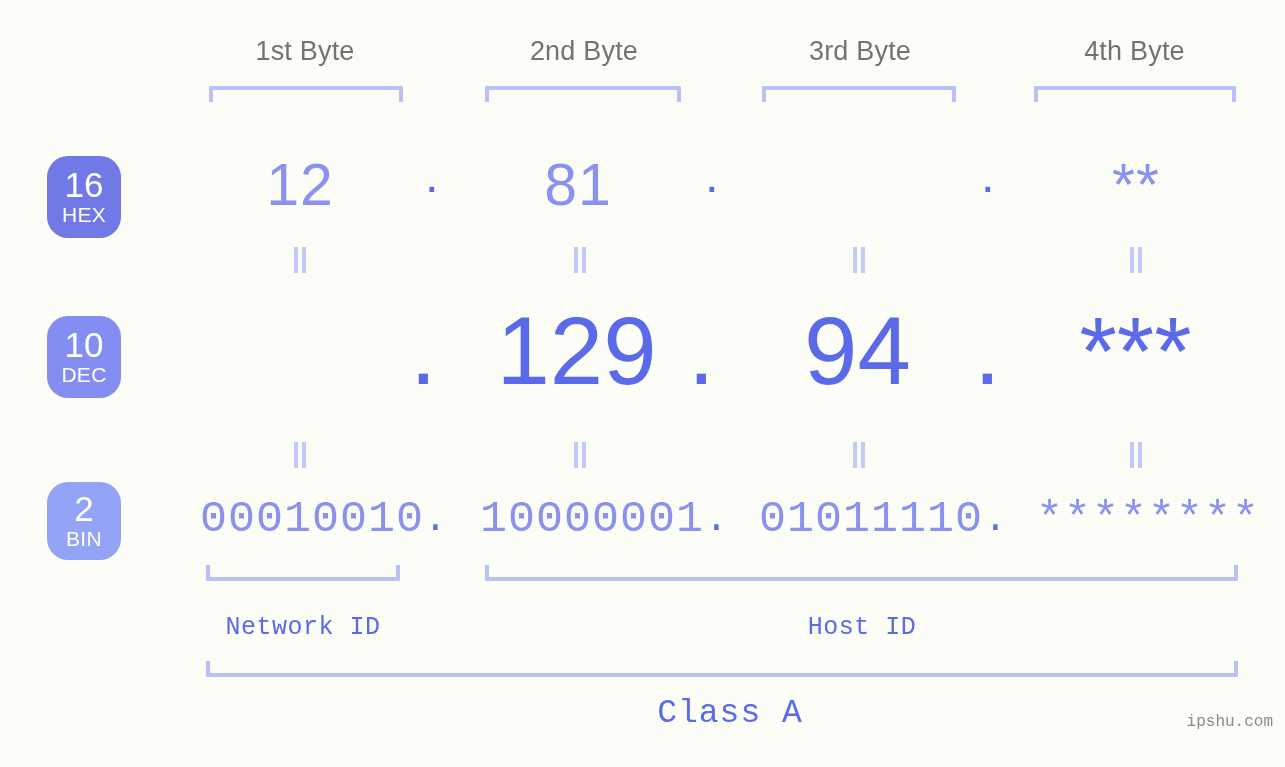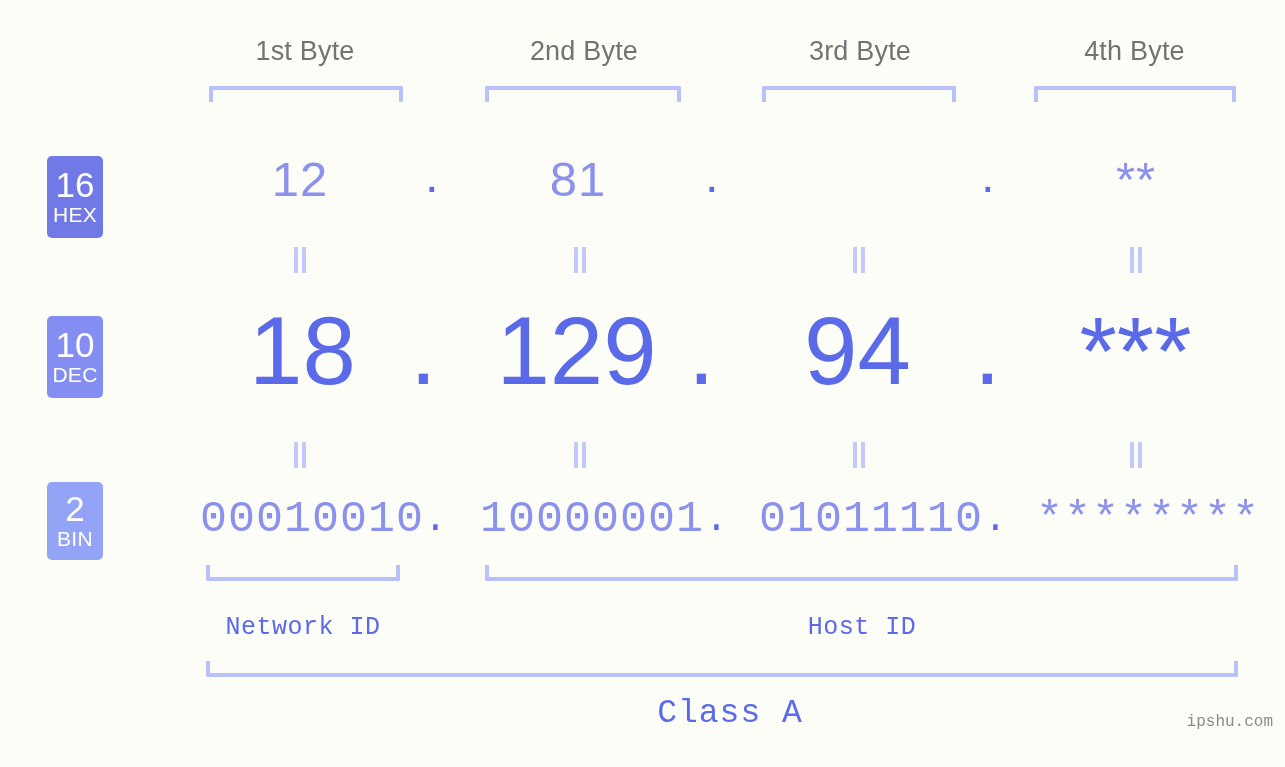--- a/index.html
+++ b/index.html
@@ -47,22 +47,22 @@
     border-top: none;
     border-bottom-left-radius: 2px;
     border-bottom-right-radius: 2px;
     height: 16px;
     box-sizing: border-box;
   }
 
   
   .badge {
     position: absolute;
-    width: 56px;
-    border-radius: 5px;
+    width: 74px;
+    border-radius: 21px;
     color: #ffffff;
     text-align: center;
     font-family: "Liberation Sans", sans-serif;
     display: flex;
     flex-direction: column;
     align-items: center;
     justify-content: center;
     line-height: 1;
   }
   .badge .num {
@@ -75,21 +75,21 @@
     line-height: 24px;
     font-weight: 400;
     letter-spacing: 0.3px;
   }
 
   
   .hex-val {
     position: absolute;
     text-align: center;
     color: #8b92ee;
-    font-size: 49px;
+    font-size: 59px;
     font-family: "Liberation Sans", sans-serif;
     white-space: nowrap;
     letter-spacing: 1px;
   }
   .hex-dot {
     position: absolute;
     color: #5b6ae8;
     font-size: 49px;
     font-family: "Liberation Sans", sans-serif;
     line-height: 49px;
@@ -222,21 +222,20 @@
   </div>
   <div class="eqsign" style="left:851px; top:247px;">
     <i class="a"></i>
       <i class="b"></i>
   </div>
   <div class="eqsign" style="left:1128px; top:247px;">
     <i class="a"></i>
       <i class="b"></i>
   </div>
 
-  <div class="dec-val" style="left:200px; top:303px; width:205px;">18</div>
   <div class="dec-dot" style="left:410px; top:303px;">.</div>
   <div class="dec-val" style="left:474px; top:303px; width:205px;">129</div>
   <div class="dec-dot" style="left:688px; top:303px;">.</div>
   <div class="dec-val" style="left:755px; top:303px; width:205px;">94</div>
   <div class="dec-dot" style="left:974px; top:303px;">.</div>
   <div class="dec-val" style="left:1032px; top:303px; width:207px;">***</div>
 
   <div class="eqsign" style="left:292px; top:442px;">
     <i class="a"></i>
       <i class="b"></i>

